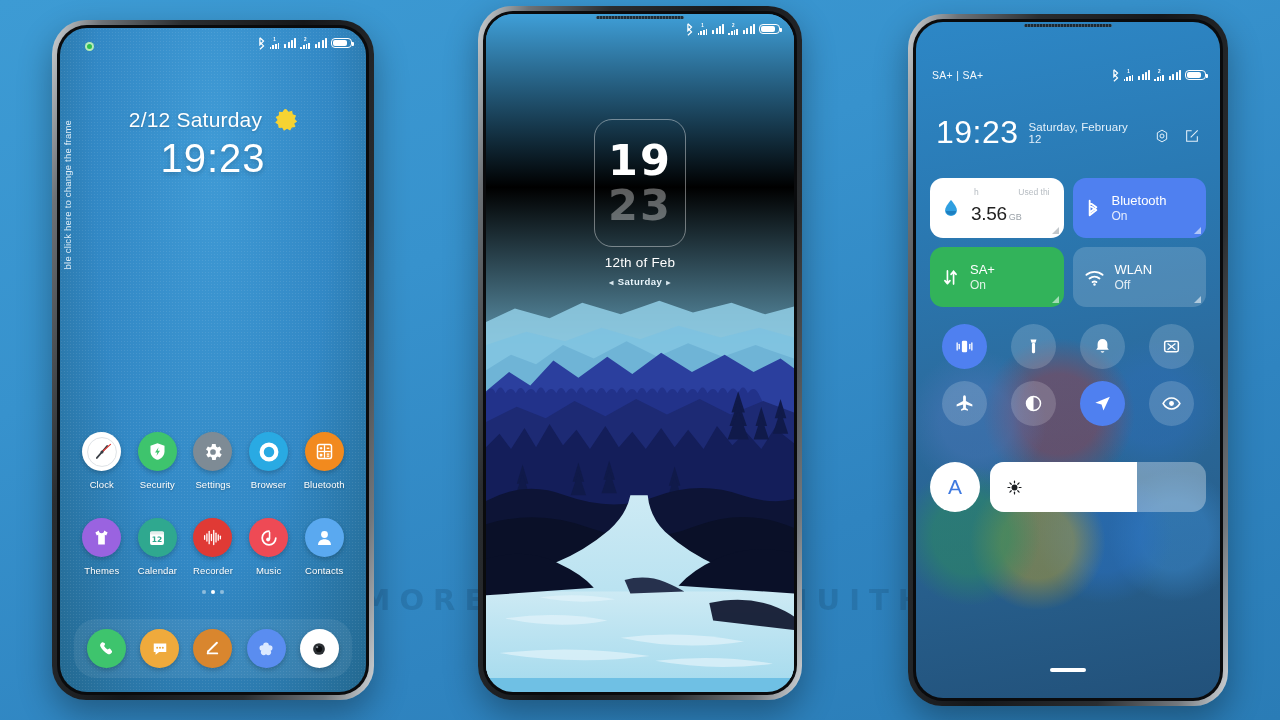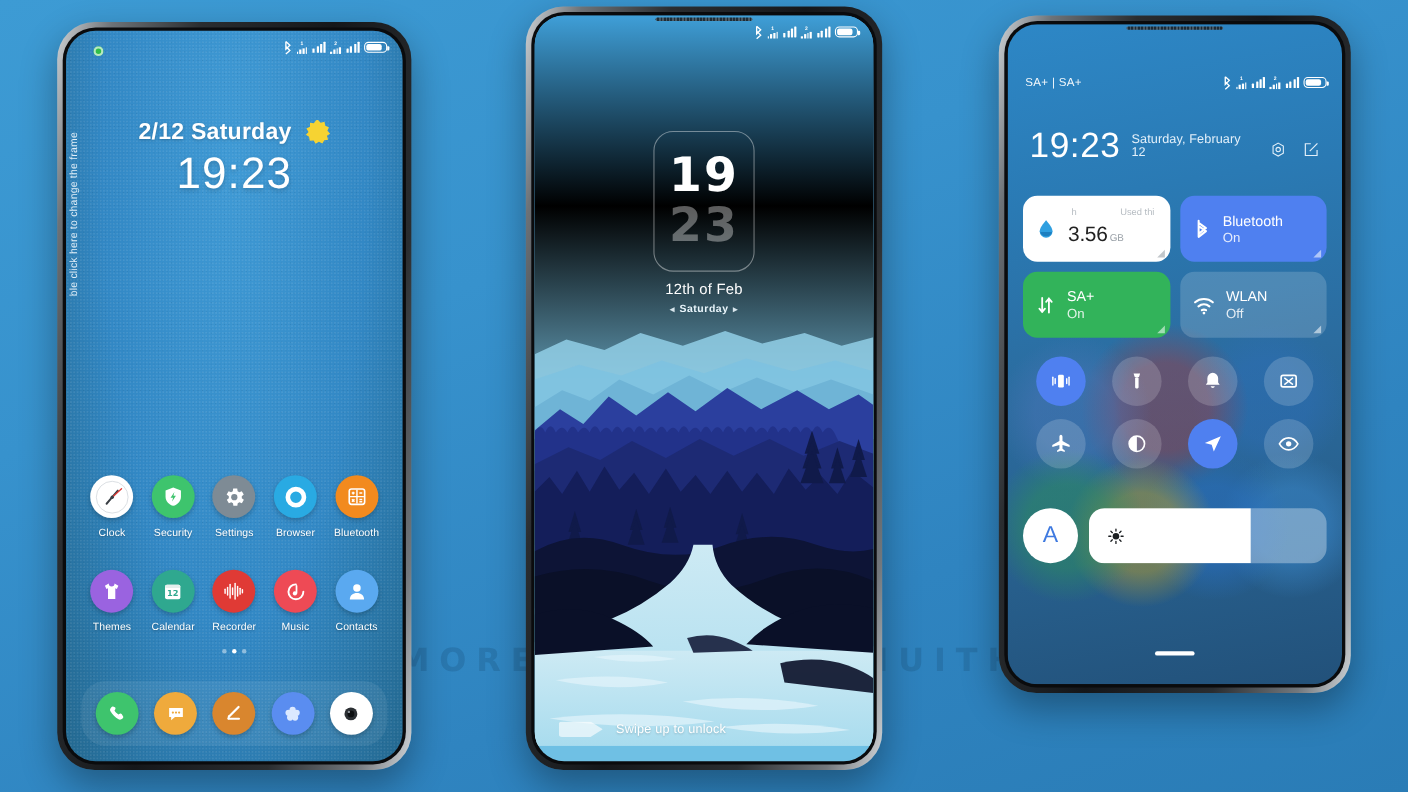--- a/index.html
+++ b/index.html
@@ -44,21 +44,21 @@
   }
   .speaker {
     position: absolute; top: 2px; left: 50%; transform: translateX(-50%);
     width: 88px; height: 3px; border-radius: 2px; z-index: 40;
     background: repeating-linear-gradient(to right,#4a4d50 0 1.5px, #18191b 1.5px 3px);
     opacity: .85;
   }
 
   #phone1 { left: 52px;  top: 20px;  width: 322px; height: 680px; }
   #phone2 { left: 478px; top: 6px;   width: 324px; height: 694px; }
-  #phone3 { left: 908px; top: 14px;  width: 320px; height: 616px; }
+  #phone3 { left: 908px; top: 14px;  width: 320px; height: 692px; }
 
   
   .statusbar {
     position: absolute; top: 0; left: 0; right: 0; height: 30px;
     display: flex; align-items: center; justify-content: space-between;
     padding: 0 14px 0 16px; z-index: 30;
     color: #fff; font-size: 10.5px;
   }
   .sb-left { font-size: 10.5px; letter-spacing: .3px; opacity: .95; }
   .sb-right { display: flex; align-items: center; gap: 4px; }
@@ -105,21 +105,21 @@
     position: absolute; left: 2px; top: 92px; z-index: 6;
     writing-mode: vertical-rl; transform: rotate(180deg);
     font-size: 9.5px; color: #eaf4fb; letter-spacing: .2px; opacity: .95;
     white-space: nowrap;
   }
   .lk-date {
     position:absolute; top:80px; left:0; right:0; z-index:6;
     display:flex; align-items:center; justify-content:center; gap:13px;
     color:#fff;
   }
-  .lk-date .d { font-size: 21px; font-weight: 700; letter-spacing:.2px;
+  .lk-date .d { font-size: 21px; font-weight: 400; letter-spacing:.2px;
     text-shadow: 0 1px 3px rgba(0,0,0,.22); }
   .sun { width: 22px; height: 22px; position: relative; }
   .sun::before{
     content:""; position:absolute; inset:0;
     background: #f6d332;
     clip-path: polygon(50% 0%,61% 12%,77% 8%,80% 24%,95% 30%,89% 45%,100% 57%,87% 66%,
       92% 82%,76% 84%,68% 98%,54% 90%,40% 99%,32% 85%,16% 86%,13% 70%,0% 61%,11% 50%,
       2% 36%,17% 28%,17% 12%,33% 14%,42% 1%);
   }
   .lk-time {
@@ -607,24 +607,20 @@
 
         <div class="lk2-box">
           <div class="lk2-h">19</div>
           <div class="lk2-m">23</div>
         </div>
         <div class="lk2-date">12th of Feb</div>
         <div class="lk2-day">
           <span class="arw">◂</span><span>Saturday</span><span class="arw">▸</span>
         </div>
 
-        <div class="swipe">
-          <div class="swipe-pill"></div>
-          <div class="swipe-tx">Swipe up to unlock</div>
-        </div>
 
       </div>
     </div>
   </div>
 
   <div class="phone" id="phone3">
     <div class="phone-inner">
       <div class="screen" id="screen3">
         <div class="speaker"></div>
 

